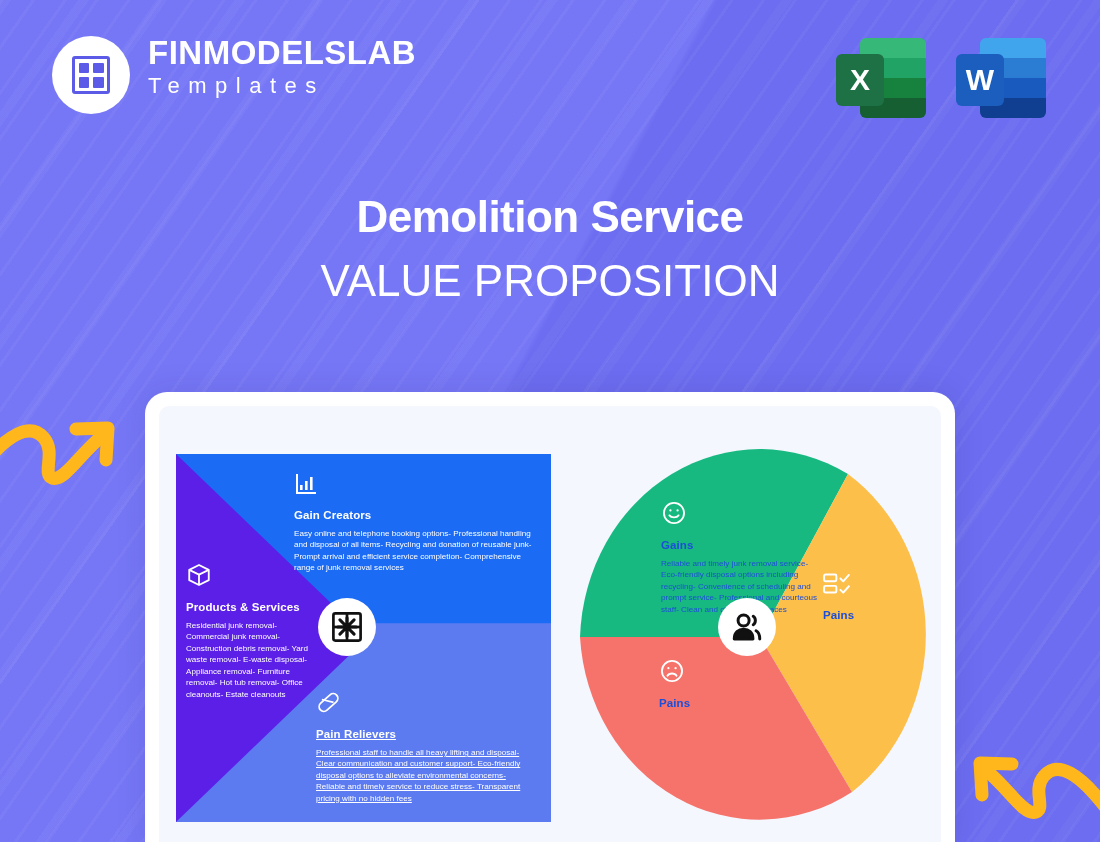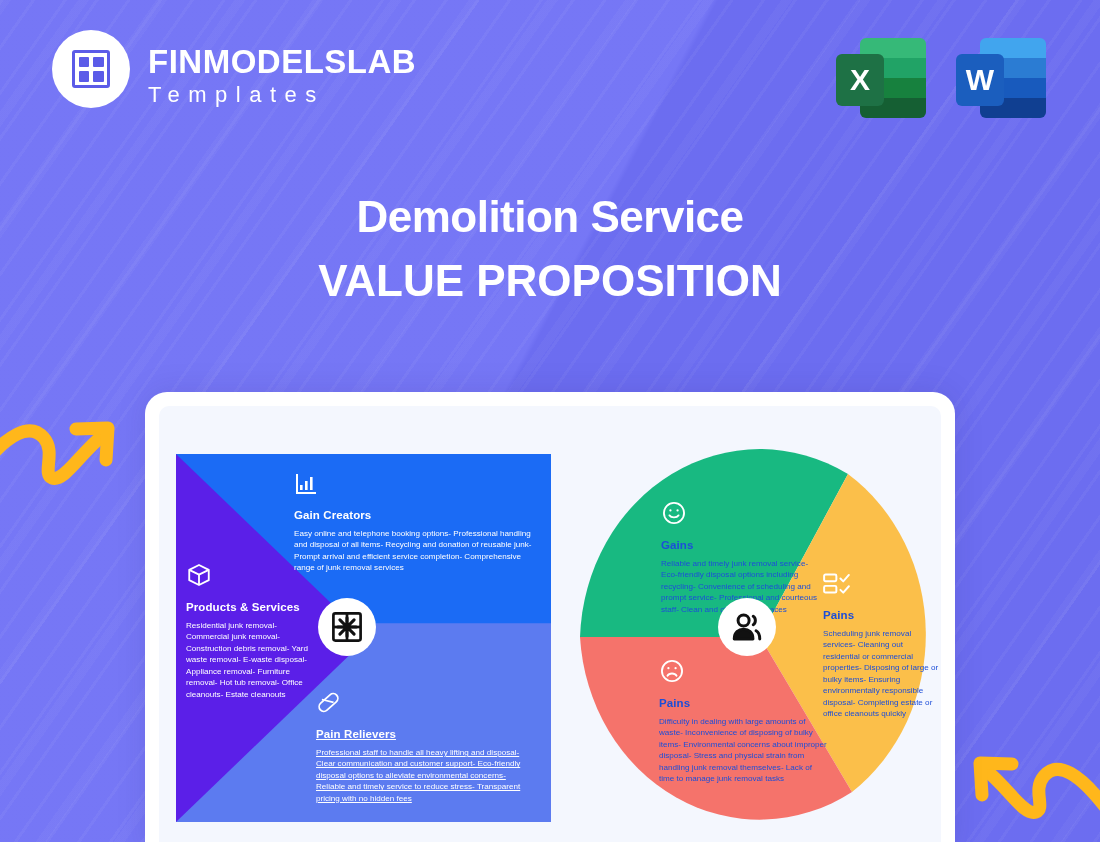--- a/index.html
+++ b/index.html
@@ -27,22 +27,22 @@
     pointer-events: none;
   }
   .bg-sheen {
     position: absolute; inset: 0;
     background: linear-gradient(118deg, rgba(255,255,255,0.055) 0%, rgba(255,255,255,0.055) 46%, rgba(0,0,0,0.02) 46.4%, rgba(0,0,0,0.02) 100%);
     pointer-events: none;
   }
 
   
   .logo-wrap {
-    position: absolute; left: 52px; top: 30px;
-    display: flex; align-items: flex-end; gap: 18px;
+    position: absolute; left: 52px; top: 36px;
+    display: flex; align-items: flex-start; gap: 18px;
   }
   .logo-circle {
     width: 78px; height: 78px; border-radius: 50%;
     background: #fff;
     display: flex; align-items: center; justify-content: center;
   }
   .logo-grid {
     width: 38px; height: 38px;
     border: 3.5px solid #5B5BE8; border-radius: 3px;
     display: grid; grid-template-columns: 1fr 1fr; grid-template-rows: 1fr 1fr;
@@ -77,21 +77,21 @@
     color: #fff; font-weight: 700; font-size: 30px;
     z-index: 2;
   }
 
   
   .titles {
     position: absolute; left: 0; right: 0; top: 192px;
     text-align: center; color: #fff;
   }
   .title-1 { font-size: 44px; font-weight: 800; letter-spacing: -0.5px; }
-  .title-2 { font-size: 44px; font-weight: 700; margin-top: 14px; letter-spacing: 0px; }
+  .title-2 { font-size: 44px; font-weight: 400; margin-top: 14px; letter-spacing: 0px; }
 
   
   .arrow-left  { position: absolute; left: -10px; top: 404px; width: 140px; height: 110px; }
   .arrow-right { position: absolute; right: 0px;  top: 746px; width: 140px; height: 96px; }
 
   
   .laptop {
     position: absolute; left: 145px; top: 392px;
     width: 810px; height: 460px;
     background: #ffffff;
@@ -280,34 +280,32 @@
         <div class="pie-label pl-jobs">
           <div class="panel-icon">
             <svg width="32" height="24" viewBox="0 0 34 24" fill="none" stroke="#fff" stroke-width="2.1">
               <rect x="1.2" y="2" width="13" height="7" rx="1.4"></rect>
               <path d="M18.5 6.2 L21.5 9.2 L27.5 2.4" stroke-linecap="round" stroke-linejoin="round"></path>
               <rect x="1.2" y="14" width="13" height="7" rx="1.4"></rect>
               <path d="M18.5 18.2 L21.5 21.2 L27.5 14.4" stroke-linecap="round" stroke-linejoin="round"></path>
             </svg>
           </div>
           <div class="panel-title">Pains</div>
-          <div class="panel-body">Scheduling junk removal services- Cleaning out residential or commercial properties- Disposing of large or bulky items- Ensuring environmentally responsible disposal- Completing estate or office cleanouts quickly</div>
         </div>
 
         <div class="pie-label pl-pains">
           <div class="panel-icon">
             <svg width="26" height="26" viewBox="0 0 24 24" fill="none" stroke="#fff" stroke-width="1.7">
               <circle cx="12" cy="12" r="9.3"></circle>
               <circle cx="8.7" cy="9.4" r="1.05" fill="#fff" stroke="none"></circle>
               <circle cx="15.3" cy="9.4" r="1.05" fill="#fff" stroke="none"></circle>
               <path d="M7.8 16.4 C 9.4 13.6, 14.6 13.6, 16.2 16.4" stroke-linecap="round"></path>
             </svg>
           </div>
           <div class="panel-title">Pains</div>
-          <div class="panel-body">Difficulty in dealing with large amounts of waste- Inconvenience of disposing of bulky items- Environmental concerns about improper disposal- Stress and physical strain from handling junk removal themselves- Lack of time to manage junk removal tasks</div>
         </div>
       </div>
 
     </div>
   </div>
 
   <div class="center-badge badge-gift">
     <svg width="34" height="34" viewBox="0 0 24 24" fill="none" stroke="#111" stroke-width="1.9">
       <rect x="2.4" y="2.4" width="19.2" height="19.2" rx="1.4"></rect>
       <path d="M12 2.4 L12 21.6" stroke-width="1.9"></path>

